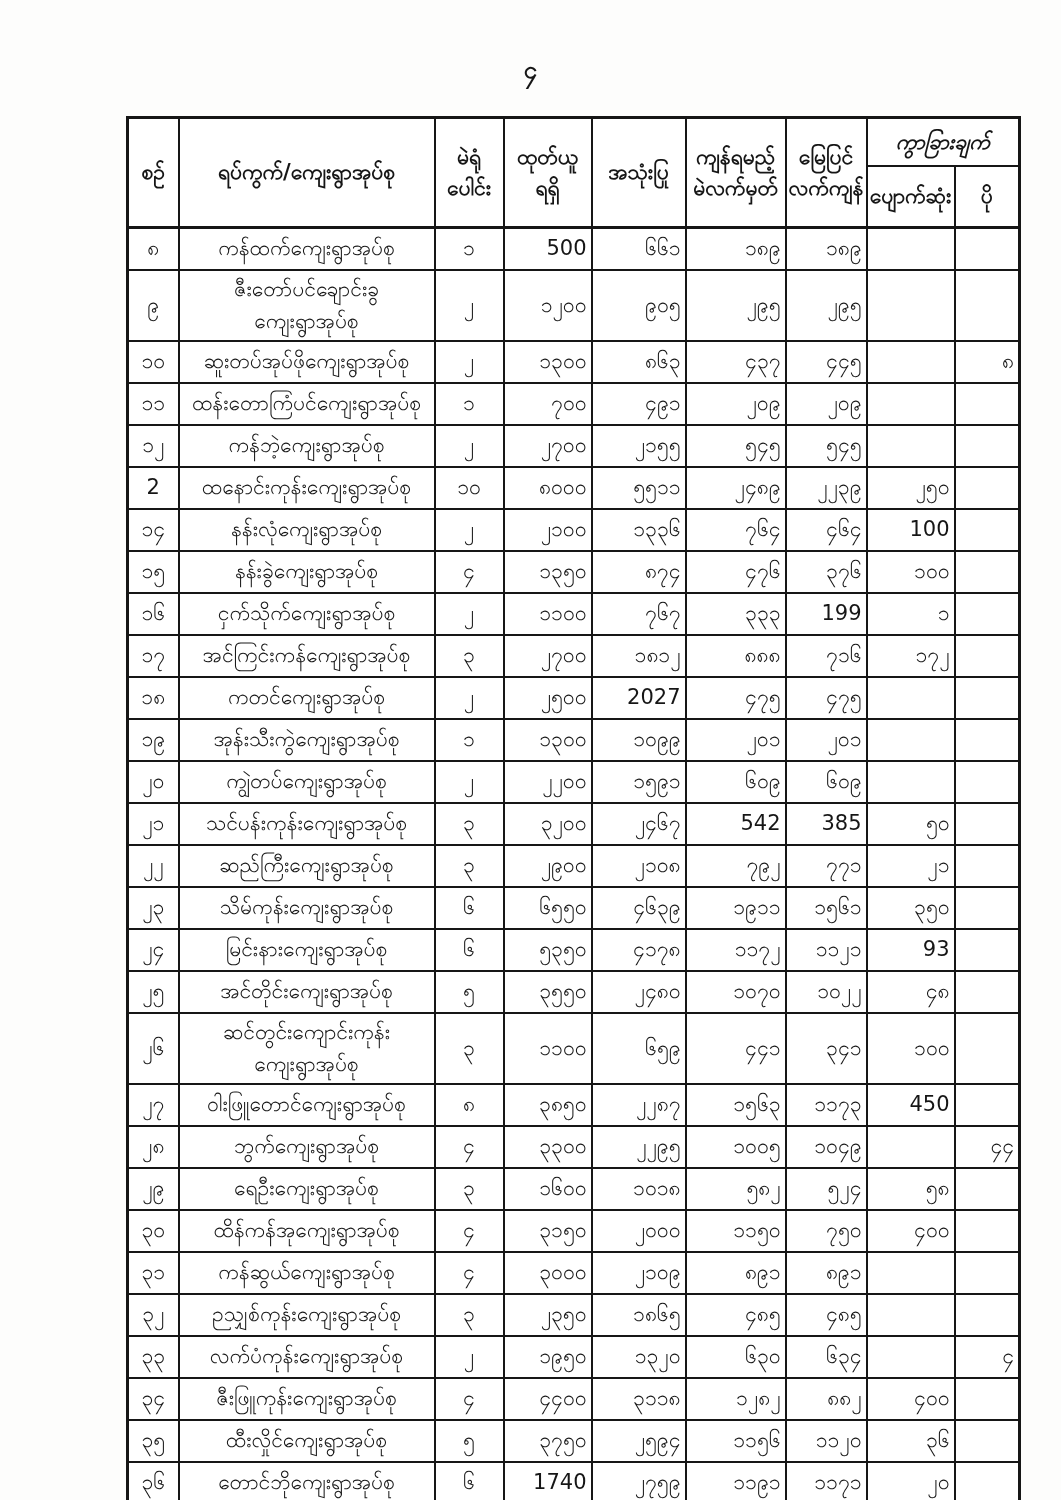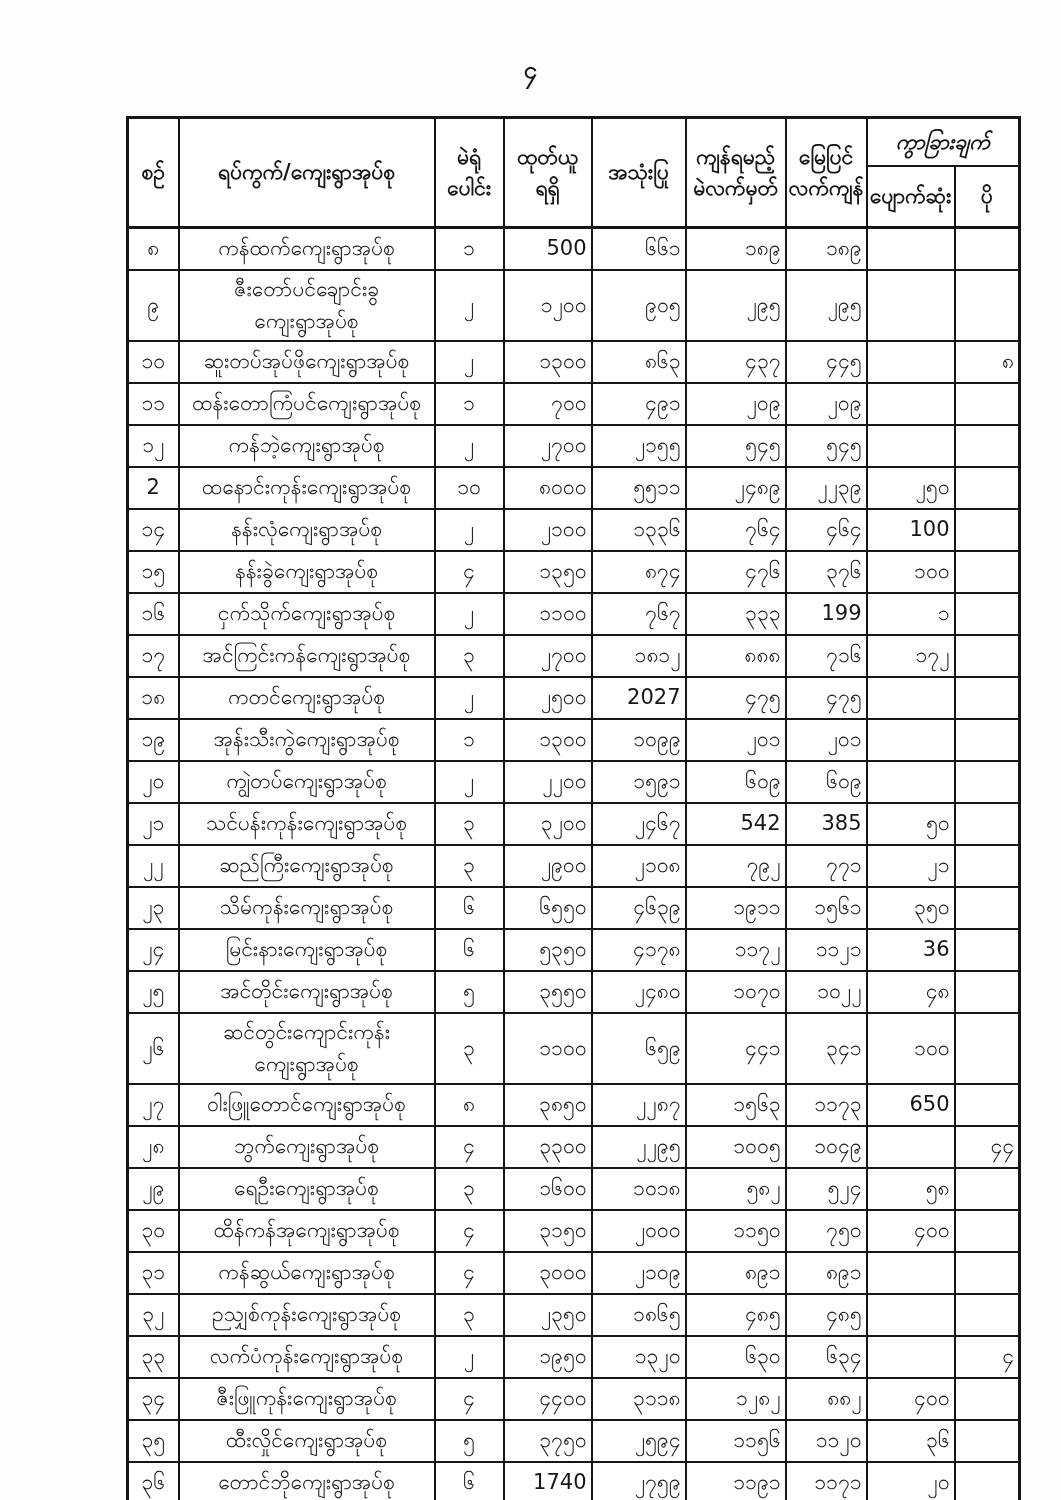--- a/index.html
+++ b/index.html
@@ -278,21 +278,21 @@
           <td class="c-num"></td>
         </tr>
         <tr>
           <td class="c-no">၂၄</td>
           <td class="c-name">မြင်းနားကျေးရွာအုပ်စု</td>
           <td class="c-ctr">၆</td>
           <td class="c-num">၅၃၅၀</td>
           <td class="c-num">၄၁၇၈</td>
           <td class="c-num">၁၁၇၂</td>
           <td class="c-num">၁၁၂၁</td>
-          <td class="c-num">36</td>
+          <td class="c-num">93</td>
           <td class="c-num"></td>
         </tr>
         <tr>
           <td class="c-no">၂၅</td>
           <td class="c-name">အင်တိုင်းကျေးရွာအုပ်စု</td>
           <td class="c-ctr">၅</td>
           <td class="c-num">၃၅၅၀</td>
           <td class="c-num">၂၄၈၀</td>
           <td class="c-num">၁၀၇၀</td>
           <td class="c-num">၁၀၂၂</td>
@@ -312,21 +312,21 @@
           <td class="c-num"></td>
         </tr>
         <tr>
           <td class="c-no">၂၇</td>
           <td class="c-name">ဝါးဖြူတောင်ကျေးရွာအုပ်စု</td>
           <td class="c-ctr">၈</td>
           <td class="c-num">၃၈၅၀</td>
           <td class="c-num">၂၂၈၇</td>
           <td class="c-num">၁၅၆၃</td>
           <td class="c-num">၁၁၇၃</td>
-          <td class="c-num">650</td>
+          <td class="c-num">450</td>
           <td class="c-num"></td>
         </tr>
         <tr>
           <td class="c-no">၂၈</td>
           <td class="c-name">ဘွက်ကျေးရွာအုပ်စု</td>
           <td class="c-ctr">၄</td>
           <td class="c-num">၃၃၀၀</td>
           <td class="c-num">၂၂၉၅</td>
           <td class="c-num">၁၀၀၅</td>
           <td class="c-num">၁၀၄၉</td>

